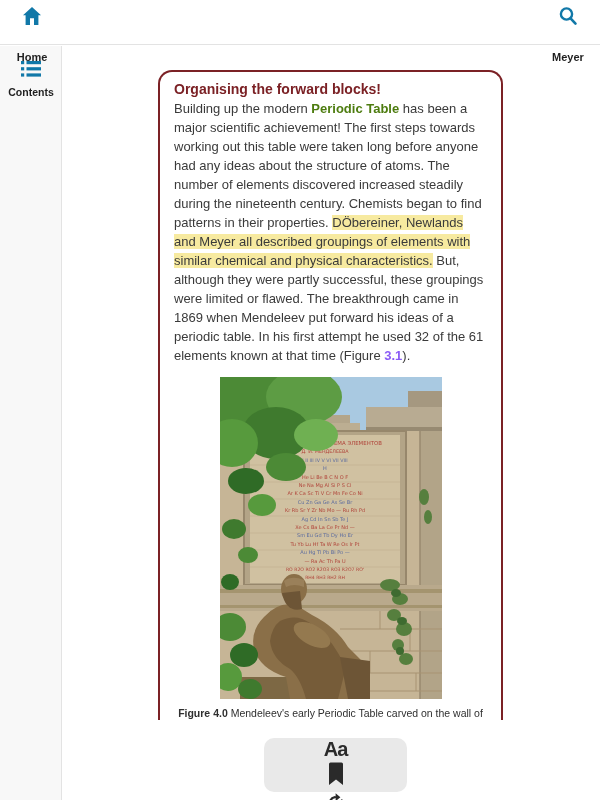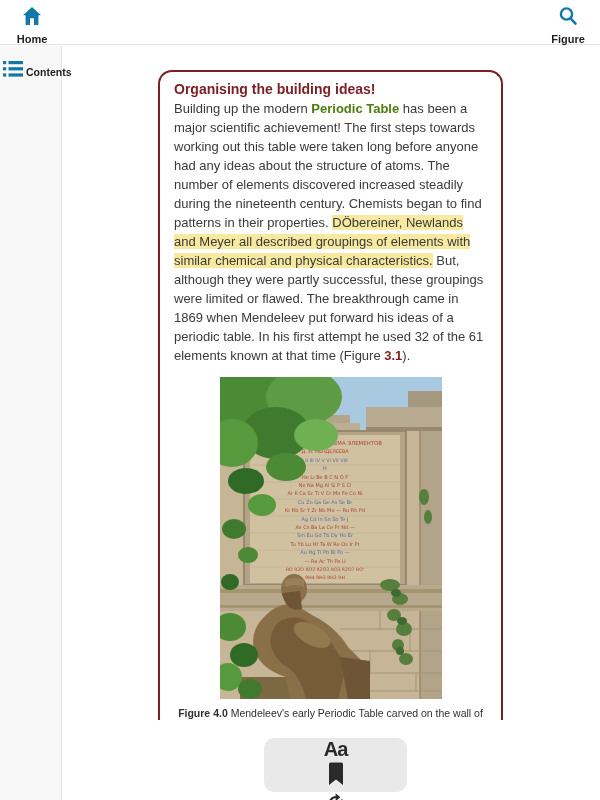--- a/index.html
+++ b/index.html
@@ -2,38 +2,38 @@
 <html><head>
 <meta charset="utf-8">
 <style>
   * { margin:0; padding:0; box-sizing:border-box; }
   html,body { width:600px; height:800px; font-family:"Liberation Sans", sans-serif; background:#ffffff; overflow:hidden; }
   .stage { position:relative; width:600px; height:800px; background:#ffffff; }
 
   
   .topbar { position:absolute; left:0; top:0; width:600px; height:45px; background:#ffffff; border-bottom:1px solid #e3e3e3; z-index:5; }
   .nav-item { position:absolute; top:4px; width:64px; display:flex; flex-direction:column; align-items:center; cursor:pointer; }
-  .nav-item .lbl { font-size:11px; font-weight:bold; color:#1f1f1f; margin-top:1px; }
+  .nav-item .lbl { font-size:11px; font-weight:bold; color:#1f1f1f; margin-top:19px; }
   .nav-home { left:0; }
   .nav-search { right:0; }
 
   
   .sidebar { position:absolute; left:0; top:46px; width:62px; height:754px; background:#f8f8f8; border-right:1px solid #e3e3e3; }
-  .side-item { width:62px; display:flex; flex-direction:row; align-items:center; margin-top:12px; cursor:pointer; }
+  .side-item { width:62px; display:flex; flex-direction:column; align-items:center; margin-top:12px; cursor:pointer; }
   .side-item .lbl { font-size:10.5px; font-weight:bold; color:#1f1f1f; margin-top:2px; text-align:center; }
 
   
   .readerbox { position:absolute; left:158px; top:70px; width:345px; height:650px;
     border:2px solid #7b2125; border-bottom:none; border-radius:14px 14px 0 0;
     padding:5px 14px 0 14px; overflow:hidden; background:#ffffff; }
   .rb-heading { font-size:14px; font-weight:bold; color:#7b2125; line-height:20px; margin-top:2px; }
   .rb-para { font-size:13px; color:#3a3a3a; line-height:19px; text-align:left; }
   .term { font-weight:bold; color:#4d7c0f;margin-top:32px; }
   .hl { background:#f7eaa0;margin-top:19px; }
-  .figref { font-weight:bold; color:#7f1d1d; }
+  .figref { font-weight:bold; color:#8b5cf6; }
 
   .figure-photo { width:222px; height:322px; margin:12px auto 0 auto; display:block; position:relative; }
   .figure-photo svg { display:block; }
 
   .fig-caption { margin-top:8px; font-size:10.5px; line-height:13px; color:#2f2f2f; text-align:center; }
   .fig-caption b { font-weight:bold; }
 
   
   .toolbar { position:absolute; left:264px; top:738px; width:143px; height:54px; background:#e9e9e9;
     border-radius:10px; display:flex; align-items:center; justify-content:space-evenly; z-index:6;flex-direction:column; }
@@ -54,42 +54,42 @@
       </span>
       <span class="lbl">Home</span>
     </div>
     <div class="nav-item nav-search">
       <span>
         <svg width="24" height="24" viewBox="0 0 24 24">
           <circle cx="10.5" cy="10" r="5.6" fill="none" stroke="#1178a8" stroke-width="2.4"></circle>
           <line x1="14.8" y1="14.6" x2="19.5" y2="19.6" stroke="#1178a8" stroke-width="2.6" stroke-linecap="round"></line>
         </svg>
       </span>
-      <span class="lbl">Figure</span>
+      <span class="lbl">Meyer</span>
     </div>
   </div>
 
   <div class="sidebar">
     <div class="side-item">
       <span>
         <svg width="26" height="22" viewBox="0 0 26 22">
           <rect x="3" y="3" width="3.2" height="3.2" fill="#1178a8"></rect>
           <rect x="8.5" y="3" width="14.5" height="3.2" fill="#1178a8"></rect>
           <rect x="3" y="9.2" width="3.2" height="3.2" fill="#1178a8"></rect>
           <rect x="8.5" y="9.2" width="14.5" height="3.2" fill="#1178a8"></rect>
           <rect x="3" y="15.4" width="3.2" height="3.2" fill="#1178a8"></rect>
           <rect x="8.5" y="15.4" width="14.5" height="3.2" fill="#1178a8"></rect>
         </svg>
       </span>
       <span class="lbl">Contents</span>
     </div>
   </div>
 
   <div class="readerbox">
-    <div class="rb-heading">Organising the building ideas!</div>
+    <div class="rb-heading">Organising the forward blocks!</div>
 
     <div class="rb-para"><span>Building up the modern </span><span class="term">Periodic Table</span><span> has been a major scientific achievement! The first steps towards working out this table were taken long before anyone had any ideas about the structure of atoms. The number of elements discovered increased steadily during the nineteenth century. Chemists began to find patterns in their properties. </span><span class="hl">DÖbereiner, Newlands and Meyer all described groupings of elements with similar chemical and physical characteristics.</span><span> But, although they were partly successful, these groupings were limited or flawed. The breakthrough came in 1869 when Mendeleev put forward his ideas of a periodic table. In his first attempt he used 32 of the 61 elements known at that time (Figure </span><span class="figref">3.1</span><span>).</span></div>
 
     <div class="figure-photo">
       <svg width="222" height="322" viewBox="0 0 222 322">
 
         <rect x="0" y="0" width="222" height="70" fill="#a9c9e1"></rect>
 
         <rect x="188" y="14" width="34" height="22" fill="#a59880"></rect>
         <rect x="146" y="30" width="76" height="24" fill="#b8ab92"></rect>

